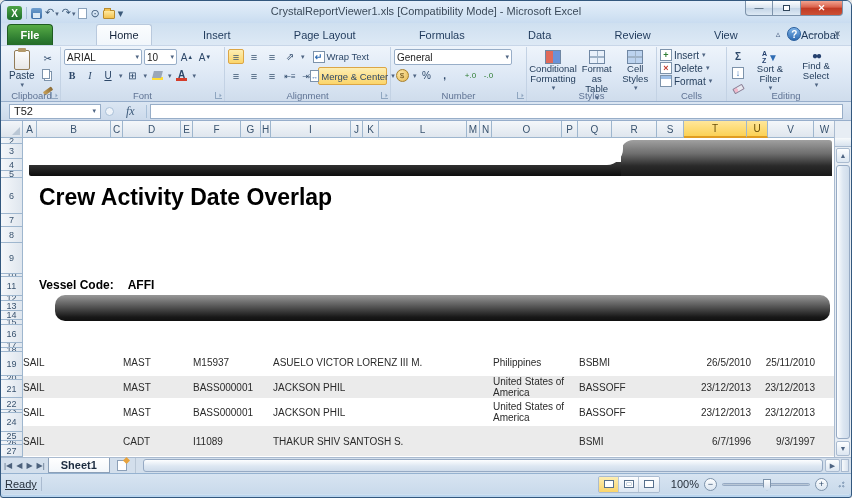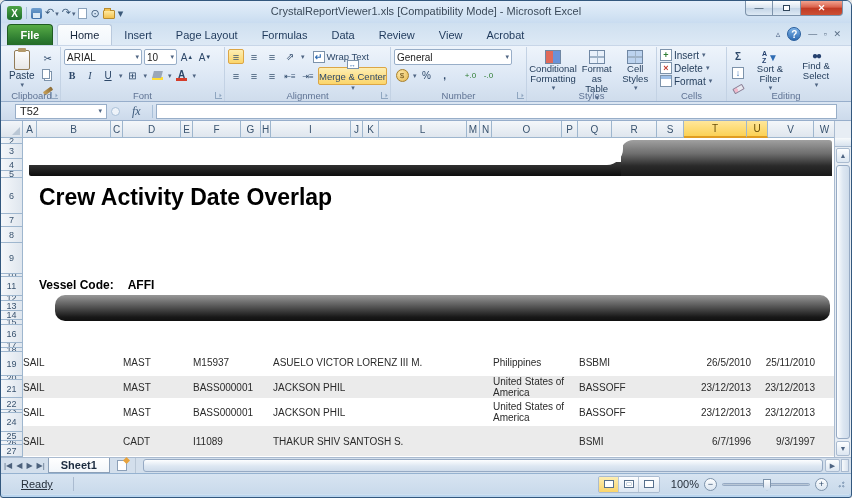--- a/index.html
+++ b/index.html
@@ -22,21 +22,21 @@
   .title-text{position:absolute;left:0;right:0;top:4px;text-align:center;font-size:11px;color:#3b4a5a;}
   .caption-btns{position:absolute;right:8px;top:0;display:flex;z-index:4;}
   .cap{height:15px;border:1px solid #7d93ab;border-top:none;display:flex;align-items:center;justify-content:center;
     font-size:9px;color:#2f4459;background:linear-gradient(180deg,#fdfeff,#d7e3ef 50%,#c3d4e6 51%,#dde9f4);}
   .cap.min{width:28px;border-radius:0 0 0 4px;}
   .cap.max{width:27px;border-left:none;border-right:none;}
   .cap.close{width:43px;border-radius:0 0 4px 0;background:linear-gradient(180deg,#f2a490,#d9604a 45%,#c03a24 50%,#cc5034);color:#fff;font-weight:bold;}
   .restore-glyph{width:7px;height:6px;border:1px solid #2f4459;position:relative;background:#fff;}
   
   .tabrow{height:22px;display:flex;align-items:flex-end;padding:0 0 0 6px;position:relative;
-    background:linear-gradient(180deg,#cfe0f0,#dde9f5);}
+    background:linear-gradient(180deg,#cfe0f0,#dde9f5);justify-content:space-between;}
   .file-tab{width:46px;height:21px;border-radius:4px 4px 0 0;background:linear-gradient(180deg,#57ab45,#2e7d31 70%,#256b27);
     color:#fff;font-size:11px;font-weight:bold;display:flex;align-items:center;justify-content:center;margin-right:4px;border:1px solid #1f5c22;border-bottom:none;}
   .rtab{height:21px;padding:0 12px;display:flex;align-items:center;font-size:11px;color:#1e395b;}
   .rtab.active{background:linear-gradient(180deg,#fbfdfe,#f1f6fb);border:1px solid #b9c9dd;border-bottom:none;border-radius:3px 3px 0 0;color:#15253c;}
   .tabrow-right{position:absolute;right:8px;top:4px;display:flex;align-items:center;gap:7px;}
   .chev{font-size:9px;color:#53698a;}
   .help{width:14px;height:14px;border-radius:50%;background:linear-gradient(180deg,#7fb4e8,#2f6cb3);color:#fff;
     font-size:10px;font-weight:bold;display:flex;align-items:center;justify-content:center;border:1px solid #275d9c;}
   .wb-ctl{font-size:9px;color:#5a6e85;letter-spacing:2px;}
   
@@ -64,21 +64,21 @@
      linear-gradient(0deg,transparent 45%,#9fb3c8 45%,#9fb3c8 55%,transparent 55%),#e8f0fa;}
   .grid-ic.cf{background:linear-gradient(90deg,#e06a5a 50%,#6a92d8 50%);}
   .coin{width:13px;height:13px;border-radius:50%;background:radial-gradient(circle at 35% 35%,#ffe9a9,#e3b64e);border:1px solid #a8802c;
     font-size:8px;color:#6d4f12;display:flex;align-items:center;justify-content:center;}
   .mini-sq{width:12px;height:12px;border:1px solid #7d93ab;background:#fff;display:flex;align-items:center;justify-content:center;font-size:9px;font-weight:bold;}
   .twoline{font-size:9.5px;line-height:10px;text-align:center;color:#27405e;}
   .binoc{letter-spacing:-2px;color:#24406e;font-size:10px;}
   .eraser{width:11px;height:6px;background:linear-gradient(90deg,#f2b8cb 40%,#e8e8f0 40%);border:1px solid #8c7f95;transform:rotate(-30deg);border-radius:1px;}
   .fill-ic{width:12px;height:12px;border:1px solid #7d93ab;background:#fff;color:#2f6cb3;font-size:9px;font-weight:bold;display:flex;align-items:center;justify-content:center;}
   
-  .fbar{height:19px;display:flex;align-items:center;background:linear-gradient(180deg,#dbe6f3,#ccdaeb);border-bottom:1px solid #97aecb;padding:1px 14px;}
+  .fbar{height:19px;display:flex;align-items:center;background:linear-gradient(180deg,#dbe6f3,#ccdaeb);border-bottom:1px solid #97aecb;padding:1px 8px;}
   .namebox{width:92px;height:15px;background:#fff;border:1px solid #98aec8;font-size:11px;color:#222;display:flex;align-items:center;padding:0 4px;justify-content:space-between;}
   .fx{font-family:"Liberation Serif",serif;font-style:italic;font-size:12px;color:#3c5a7a;padding:0 8px;}
   .fb-sep{width:1px;height:13px;background:#a9c0d8;margin:0 3px;}
   .fbox{flex:1;height:15px;background:#fff;border:1px solid #98aec8;}
   .fb-circle{width:9px;height:9px;border:1px solid #a9c0d8;border-radius:50%;margin:0 4px;background:#eef3f9;}
   
   .sheet{position:relative;height:336px;background:#9eb6ce;display:flex;flex-direction:column;}
   .colhdr-row{height:17px;display:flex;}
   .corner{width:22px;height:17px;background:linear-gradient(180deg,#f2f5f9,#dde4ec);border-right:1px solid #9eb6ce;border-bottom:1px solid #9eb6ce;position:relative;}
   .corner::after{content:"";position:absolute;right:2px;bottom:2px;border-left:8px solid transparent;border-bottom:8px solid #b9c6d4;}
@@ -128,21 +128,21 @@
   .insic{width:10px;height:11px;background:#fff;border:1px solid #8ca0b8;position:relative;}
   .insic::after{content:"";position:absolute;right:-3px;top:-3px;width:5px;height:5px;background:#e8a33d;transform:rotate(45deg);}
   .hscroll{flex:1;display:flex;align-items:stretch;margin-left:6px;}
   .hthumb{flex:1;margin:1px;border:1px solid #96aac4;border-radius:3px;background:linear-gradient(180deg,#fdfeff,#dde7f2 55%,#cfdceb);}
   .hbtn{width:15px;display:flex;align-items:center;justify-content:center;font-size:7px;color:#4f6583;
     background:linear-gradient(180deg,#fdfeff,#dce6f1);border:1px solid #aabbd0;border-radius:2px;margin:1px 1px;}
   .tabsplit{width:8px;background:linear-gradient(90deg,#f7fafc,#d8e2ee);border:1px solid #aabbd0;margin:1px 2px 1px 0;}
   
   .statusbar{height:21px;display:flex;align-items:center;background:linear-gradient(180deg,#dcc 0%,#d7e4f1 0%,#c9daeb 100%);
     border-top:1px solid #95b2d0;font-size:11px;color:#26303c;position:relative;}
-  .ready{padding:0 20px;text-decoration:underline;}
+  .ready{padding:0 4px;text-decoration:underline;}
   .st-sep{width:1px;height:14px;background:#aabbd0;}
   .st-right{position:absolute;right:4px;top:0;bottom:0;display:flex;align-items:center;gap:5px;}
   .viewbtns{display:flex;border:1px solid #aabbd0;border-radius:2px;overflow:hidden;}
   .vb{width:20px;height:15px;display:flex;align-items:center;justify-content:center;background:linear-gradient(180deg,#fdfeff,#dce6f1);border-right:1px solid #b9c7d6;}
   .vb:last-child{border-right:none;}
   .vb.sel{background:linear-gradient(180deg,#fdeeb3,#fbd56b);}
   .vb-ic{width:10px;height:8px;border:1px solid #57708c;background:linear-gradient(90deg,transparent 45%,#8ea6bd 45%,#8ea6bd 55%,transparent 55%),linear-gradient(0deg,transparent 45%,#8ea6bd 45%,#8ea6bd 55%,transparent 55%),#fff;}
   .vb-ic.pl{background:#fff;box-shadow:inset 0 0 0 1.5px #fff,inset 0 0 0 2px #8ea6bd;}
   .vb-ic.pb{background:linear-gradient(90deg,transparent 45%,#5f7da0 45%,#5f7da0 55%,transparent 55%),#fff;}
   .zoomlvl{width:34px;text-align:right;}
@@ -267,21 +267,21 @@
           <span class="fill-ic">↵</span>
           <span style="font-size:9.5px;">Wrap Text</span>
         </span>
       </div>
       <div class="row">
         <span class="sm bars">≡</span>
         <span class="sm bars">≡</span>
         <span class="sm bars">≡</span>
         <span class="sm" style="font-size:8px;">⇤≡</span>
         <span class="sm" style="font-size:8px;">⇥≡</span>
-        <span class="sm hl" style="gap:2px;padding:8px 2px;flex-direction:column;">
+        <span class="sm hl" style="gap:2px;padding:8px 2px;">
           <span class="fill-ic" style="font-size:7px;">↔</span>
           <span style="font-size:9.5px;white-space:nowrap;">Merge &amp; Center</span>
           <span class="dd">▾</span>
         </span>
       </div>
       <div class="grp-label">Alignment</div>
       <span class="launcher"></span>
     </div>
 
     <div class="grp" style="width:136px;">

